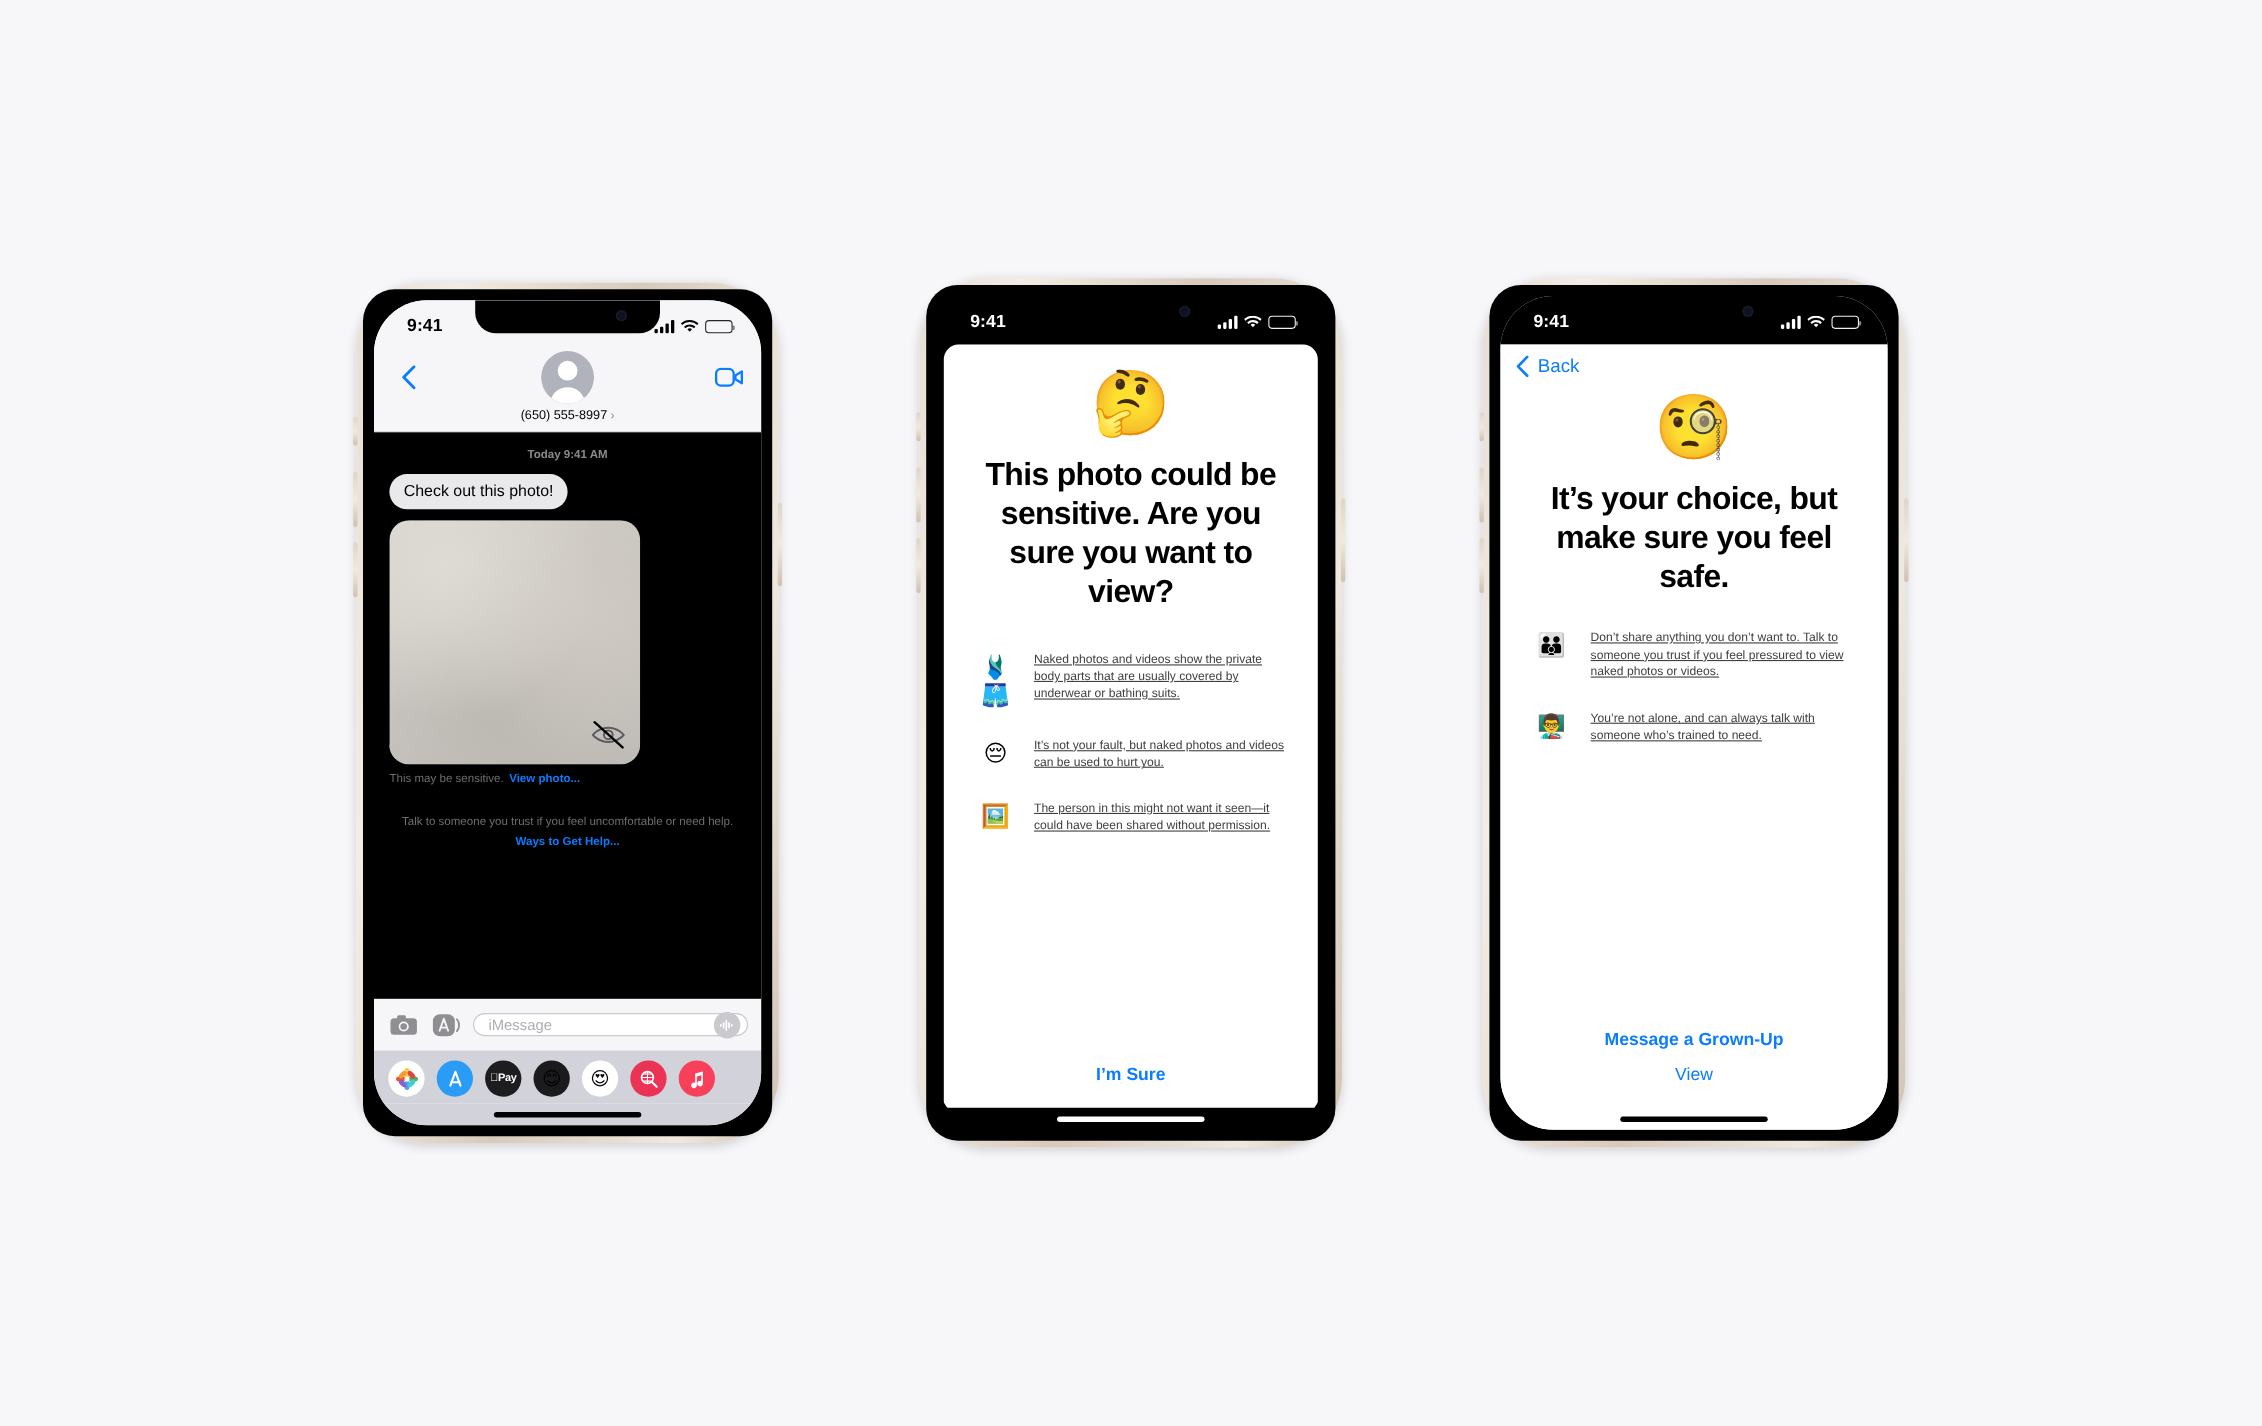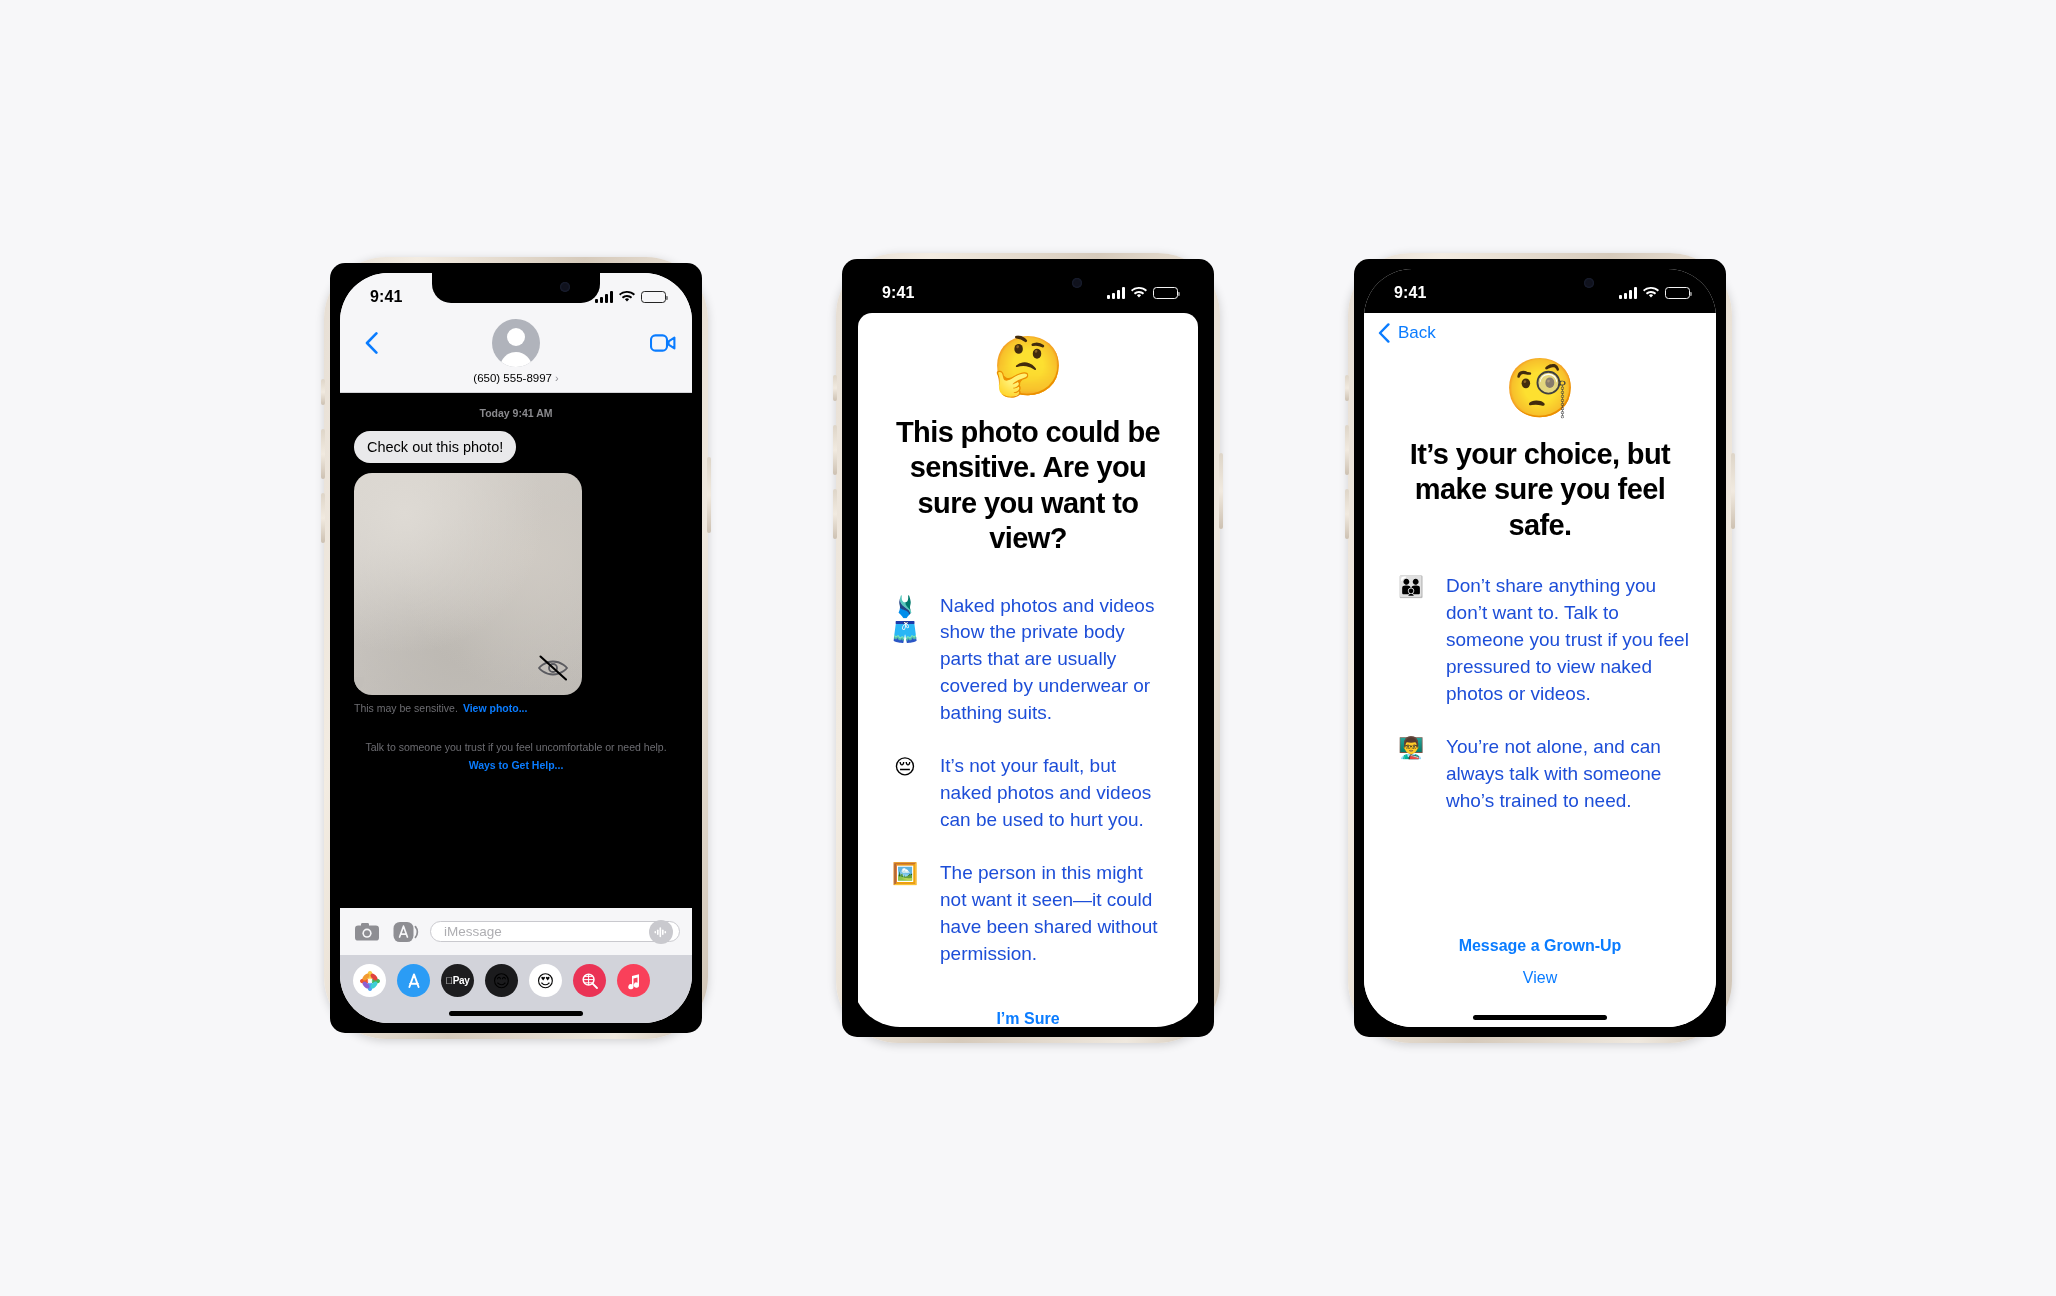--- a/index.html
+++ b/index.html
@@ -27,21 +27,21 @@
     background: linear-gradient(100deg,#e6ded4 0%,#f3ece2 18%,#d6cabb 50%,#efe8de 82%,#cfc3b4 100%);
     padding: 6px;
     box-shadow: 0 2px 10px rgba(0,0,0,.16);
     flex: 0 0 auto;
   }
   .phone.tall { height: 790px; }
   .bezel {
     position: relative;
     width: 100%; height: 100%;
     background: #000;
-    border-radius: 15px;
+    border-radius: 29px;
     padding: 10px;
     overflow: hidden;
   }
   .screen {
     position: relative;
     width: 100%; height: 100%;
     border-radius: 48px;
     overflow: hidden;
     background: #fff;
     display: flex;
@@ -328,24 +328,25 @@
     align-items: flex-start;
   }
   .bullet .bemoji {
     width: 42px; flex: 0 0 auto;
     font-size: 21px; line-height: 1.2;
     text-align: center;
     font-family: "DejaVu Sans", sans-serif;
     padding-top: 2px;
   }
   .bullet .btext {
-    font-size: 19px;
+    font-size: 11px;
     line-height: 1.42;
-    color: #1d4ed8;
+    color: #404040;
     flex: 1;
+    text-decoration: underline;
   }
   .actions { flex: 0 0 auto; padding-bottom: 6px; }
   .primary-btn {
     width: 100%; height: 48px;
     border-radius: 13px;
     background: #0a7cff;
     color: #fff;
     font-size: 16px; font-weight: bold;
     display: flex; align-items: center; justify-content: center;
     border: none;

